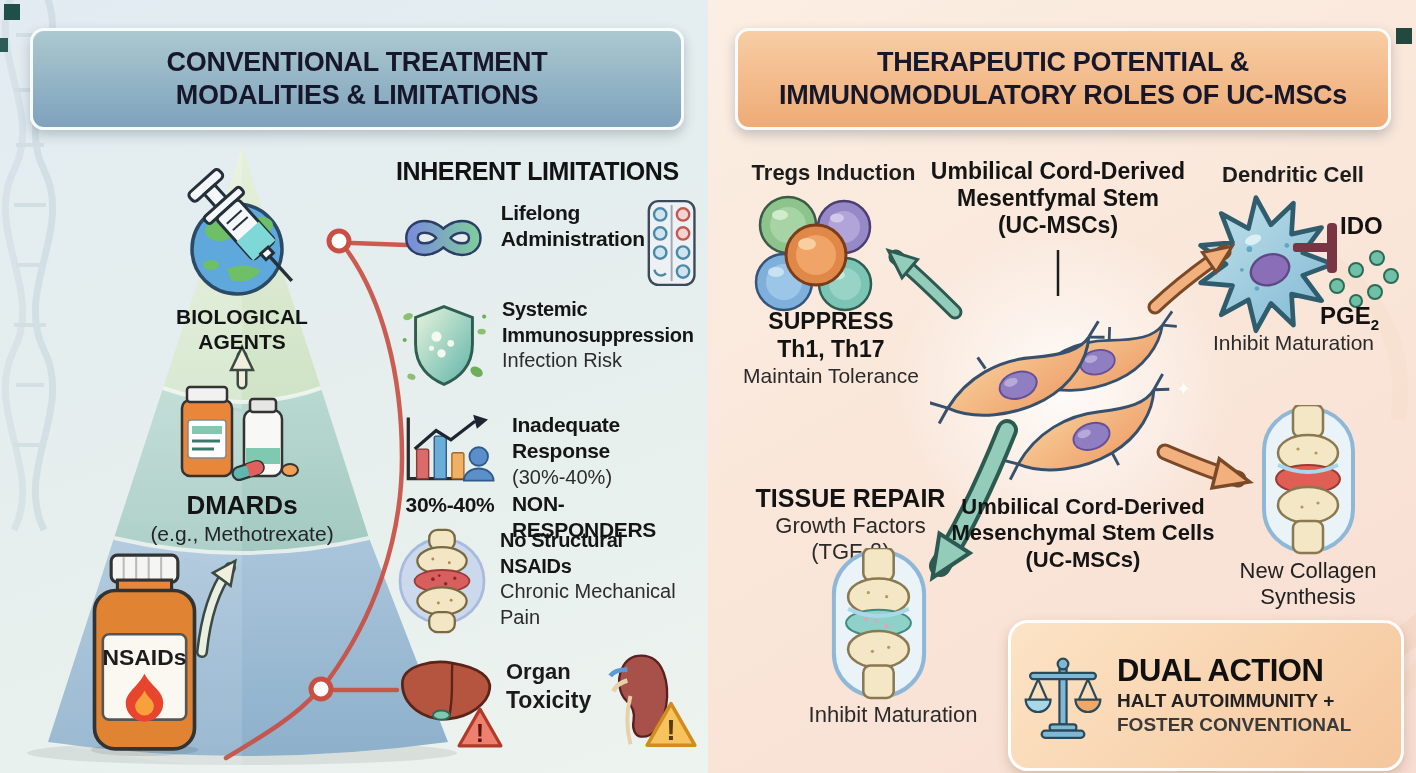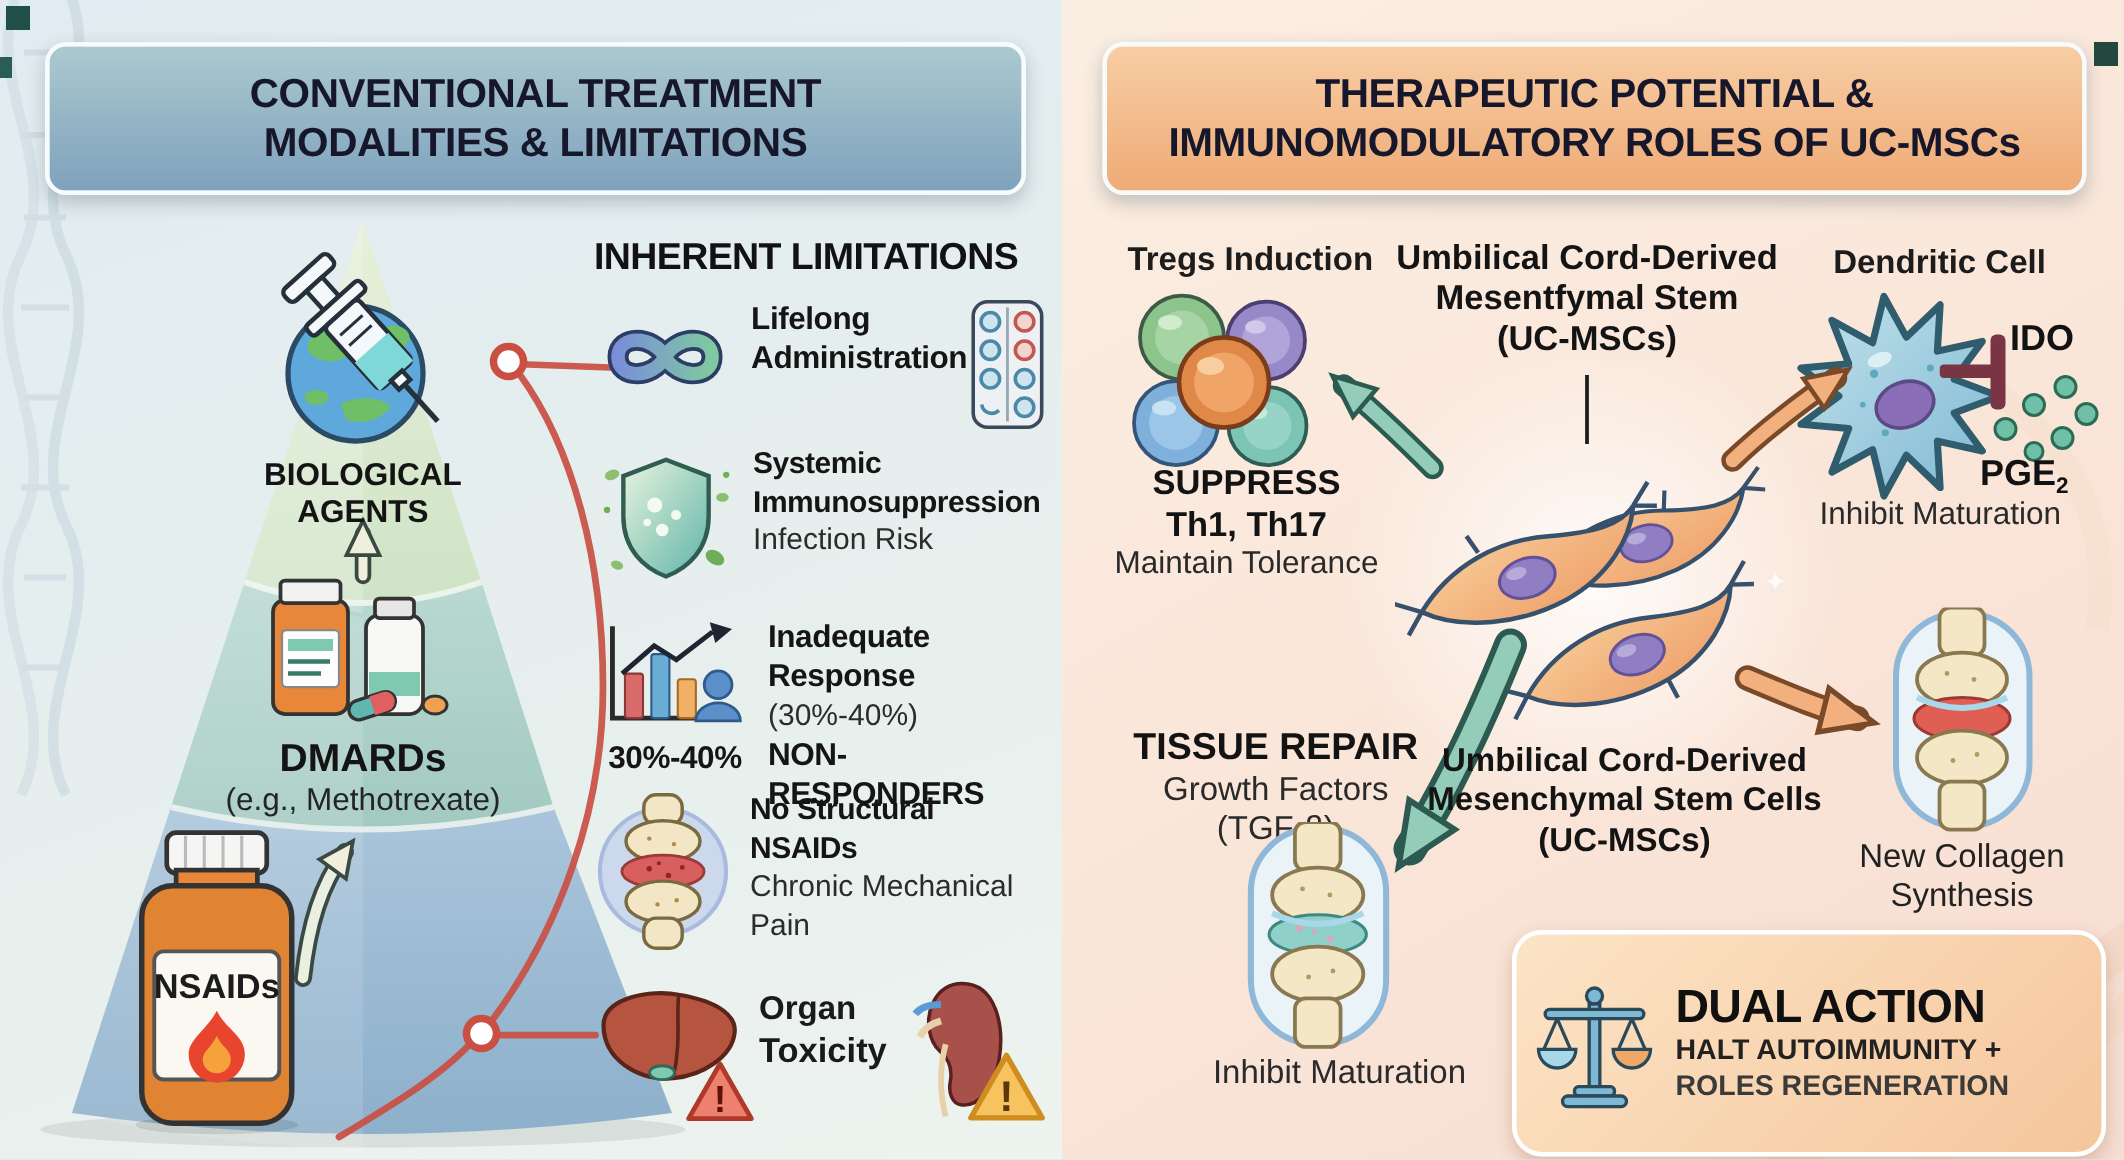--- a/index.html
+++ b/index.html
@@ -510,17 +510,17 @@
             <line x1="73" y1="31" x2="83" y2="54"></line>
           <path d="M3,54 a14,14 0 0 0 28,0 Z" fill="#a8d8e8"></path>
           <path d="M59,54 a14,14 0 0 0 28,0 Z" fill="#f0a868"></path>
           <rect x="30" y="82" width="30" height="7" rx="3" fill="#7fb8d4"></rect>
           <rect x="21" y="89" width="48" height="8" rx="4" fill="#7fb8d4"></rect>
         </g>
       </svg>
       <div style="margin-left:14px;">
         <div style="font-size:31px;font-weight:800;letter-spacing:-.5px;color:#101010;line-height:1.15;">DUAL ACTION</div>
         <div style="font-size:19px;font-weight:800;color:#222;line-height:1.3;">HALT AUTOIMMUNITY +</div>
-        <div style="font-size:19px;font-weight:800;color:#3a3a3a;line-height:1.3;">ROLES REGENERATION</div>
+        <div style="font-size:19px;font-weight:800;color:#3a3a3a;line-height:1.3;">FOSTER CONVENTIONAL</div>
       </div>
     </div>
   </div>
 </div>
 
 </body></html>

